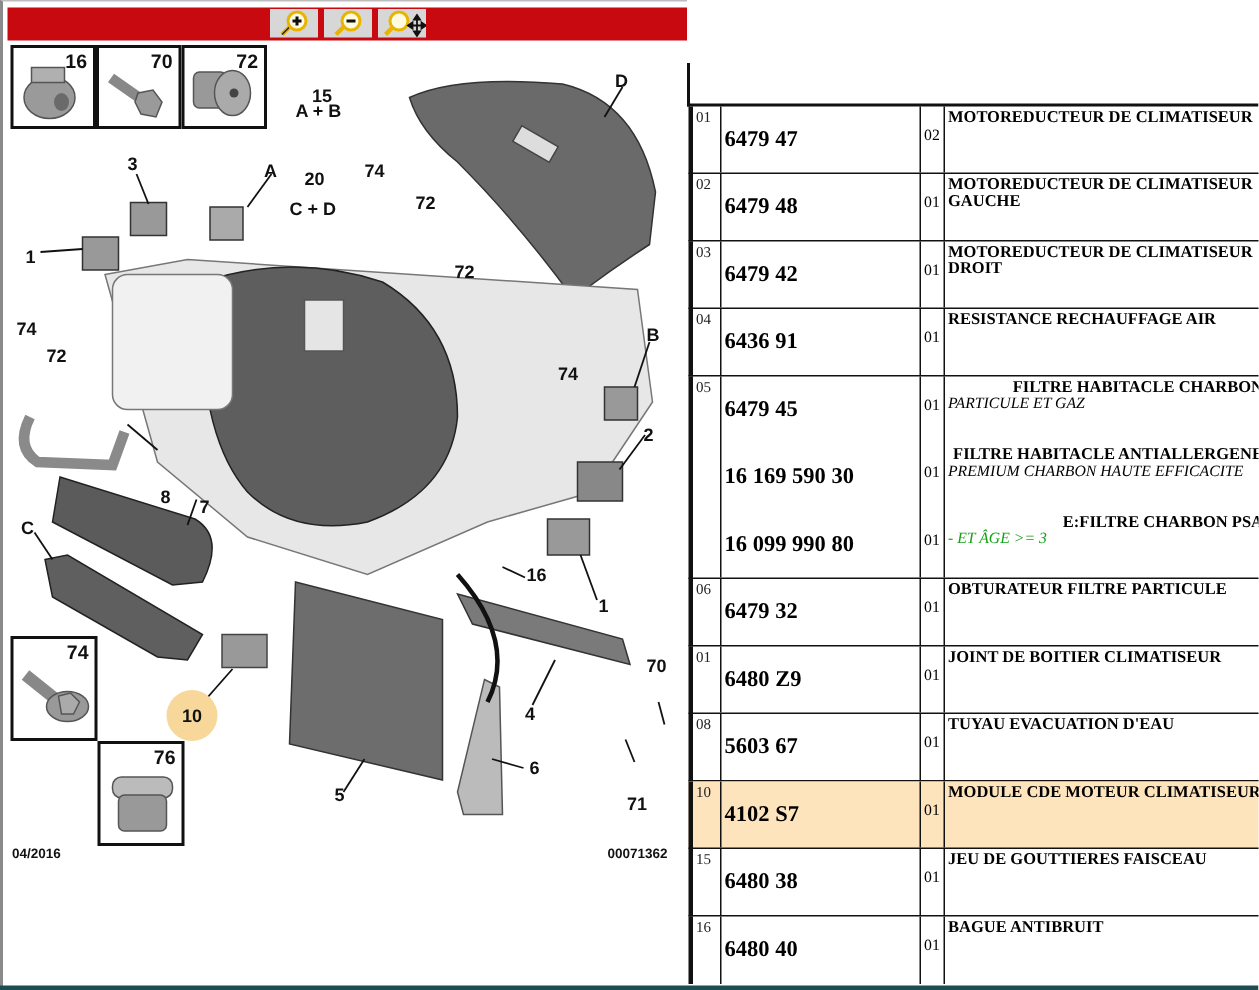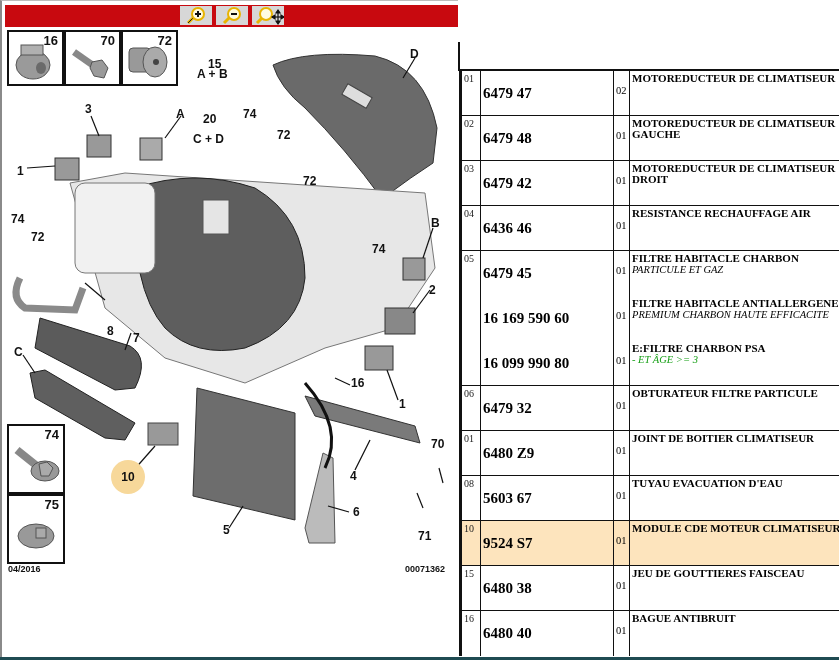--- a/index.html
+++ b/index.html
@@ -50,21 +50,21 @@
   #header-left { position: absolute; left: 3px; top: 4px; font-size: 15px; line-height: 17px; }
   #header-divider { position: absolute; left: 258px; top: 0; width: 1px; height: 40px; background: #111; }
   #header-right-mark { position: absolute; right: 0; top: 6px; width: 3px; height: 10px; background: #e0a040; }
   #subheader { position: absolute; left: 0; top: 42px; width: 381px; height: 29px; border-left: 2px solid #111; border-bottom: 2px solid #111; }
 
   #parts-table { position: absolute; left: 1px; top: 71px; width: 322px; }
   .row {
     position: relative; width: 381px; height: 45px; border-left: 3px solid #111;
     border-bottom: 1px solid #111;
   }
-  .row.tall { height: 135px; }
+  .row.tall { height: 135px; text-align: right; }
   .row.selected { background: #fde4bd; }
   .cell-ref { position: absolute; left: 2px; top: 2px; font-size: 10px; color: #222; }
   .col-line1 { position: absolute; left: 18px; top: 0; width: 1px; height: 100%; background: #111; }
   .col-line2 { position: absolute; left: 151px; top: 0; width: 1px; height: 100%; background: #111; }
   .col-line3 { position: absolute; left: 167px; top: 0; width: 1px; height: 100%; background: #111; }
   .cell-pn { position: absolute; left: 21px; font-size: 15px; font-weight: bold; }
   .cell-qty { position: absolute; left: 154px; font-size: 10.5px; }
   .cell-desc { position: absolute; left: 170px; font-size: 11px; font-weight: bold; line-height: 11px; width: 210px; }
   .cell-sub { position: absolute; left: 170px; font-size: 10.5px; font-style: italic; line-height: 11px; }
   .cell-sub.green { color: #18a018; }
@@ -216,25 +216,25 @@
     <span class="part-label" style="left:218px;top:496px">5</span>
 
     <div class="thumb-box" style="left:2px;top:396px;width:58px;height:70px">
       <span class="thumb-num">74</span>
       <svg width="54" height="66">
         <line x1="8" y1="24" x2="28" y2="40" stroke="#888" stroke-width="8"></line>
         <ellipse cx="36" cy="45" rx="14" ry="10" fill="#999" stroke="#555"></ellipse>
         <polygon points="30,38 38,36 44,42 40,50 32,50" fill="#aaa" stroke="#555"></polygon>
       </svg>
     </div>
-    <div class="thumb-box" style="left:2px;top:466px;width:58px;height:70px">
-      <span class="thumb-num">75</span>
+    <div class="thumb-box" style="left:60px;top:466px;width:58px;height:70px">
+      <span class="thumb-num">76</span>
       <svg width="54" height="66">
-        <ellipse cx="27" cy="40" rx="18" ry="12" fill="#999" stroke="#555"></ellipse>
-        <rect x="27" y="32" width="10" height="10" fill="#aaa" stroke="#555"></rect>
+        <rect x="8" y="22" width="40" height="14" rx="6" fill="#bbb" stroke="#555"></rect>
+        <rect x="12" y="34" width="32" height="24" rx="4" fill="#999" stroke="#555"></rect>
       </svg>
     </div>
 
     <span class="foot-text" style="left:3px;top:536px">04/2016</span>
     <span class="foot-text" style="left:400px;top:536px">00071362</span>
   </div>
 </div>
 
 <div id="parts-panel">
   <div id="subheader"></div>
@@ -271,36 +271,36 @@
       <span class="cell-qty" style="top:14px">01</span>
       <span class="cell-desc" style="top:2px">MOTOREDUCTEUR DE CLIMATISEUR</span>
       <span class="cell-desc" style="top:13px">DROIT</span>
     </div>
 
     <div class="row">
       <span class="cell-ref">04</span>
       <div class="col-line1"></div>
         <div class="col-line2"></div>
         <div class="col-line3"></div>
-      <span class="cell-pn" style="top:14px">6436 46</span>
+      <span class="cell-pn" style="top:14px">6436 91</span>
       <span class="cell-qty" style="top:14px">01</span>
       <span class="cell-desc" style="top:2px">RESISTANCE RECHAUFFAGE AIR</span>
     </div>
 
     <div class="row tall">
       <span class="cell-ref">05</span>
       <div class="col-line1"></div>
         <div class="col-line2"></div>
         <div class="col-line3"></div>
       <span class="cell-pn" style="top:14px">6479 45</span>
       <span class="cell-qty" style="top:14px">01</span>
       <span class="cell-desc" style="top:2px">FILTRE HABITACLE CHARBON</span>
       <span class="cell-sub" style="top:13px">PARTICULE ET GAZ</span>
 
-      <span class="cell-pn" style="top:59px">16 169 590 60</span>
+      <span class="cell-pn" style="top:59px">16 169 590 30</span>
       <span class="cell-qty" style="top:59px">01</span>
       <span class="cell-desc" style="top:47px">FILTRE HABITACLE ANTIALLERGENE</span>
       <span class="cell-sub" style="top:58px">PREMIUM CHARBON HAUTE EFFICACITE</span>
 
       <span class="cell-pn" style="top:104px">16 099 990 80</span>
       <span class="cell-qty" style="top:104px">01</span>
       <span class="cell-desc" style="top:92px">E:FILTRE CHARBON PSA</span>
       <span class="cell-sub green" style="top:103px">- ET ÂGE &gt;= 3</span>
     </div>
 
@@ -332,21 +332,21 @@
       <span class="cell-pn" style="top:14px">5603 67</span>
       <span class="cell-qty" style="top:14px">01</span>
       <span class="cell-desc" style="top:2px">TUYAU EVACUATION D'EAU</span>
     </div>
 
     <div class="row selected">
       <span class="cell-ref">10</span>
       <div class="col-line1"></div>
         <div class="col-line2"></div>
         <div class="col-line3"></div>
-      <span class="cell-pn" style="top:14px">9524 S7</span>
+      <span class="cell-pn" style="top:14px">4102 S7</span>
       <span class="cell-qty" style="top:14px">01</span>
       <span class="cell-desc" style="top:2px">MODULE CDE MOTEUR CLIMATISEUR</span>
     </div>
 
     <div class="row">
       <span class="cell-ref">15</span>
       <div class="col-line1"></div>
         <div class="col-line2"></div>
         <div class="col-line3"></div>
       <span class="cell-pn" style="top:14px">6480 38</span>

